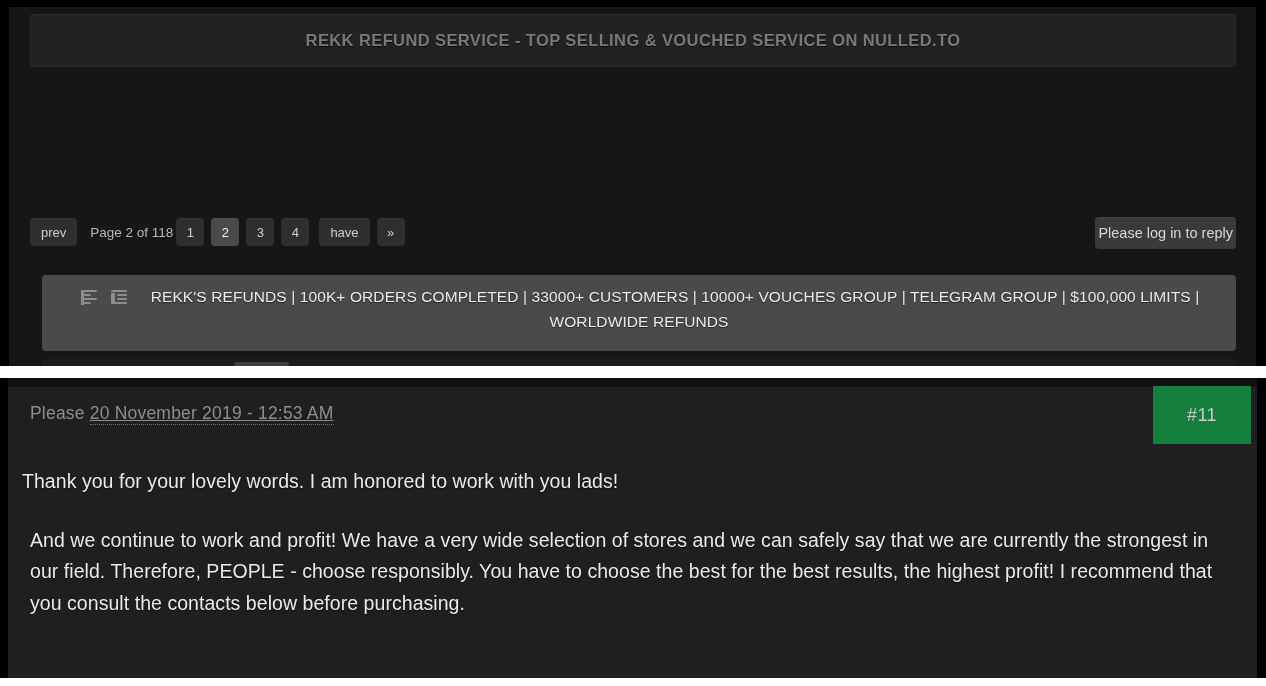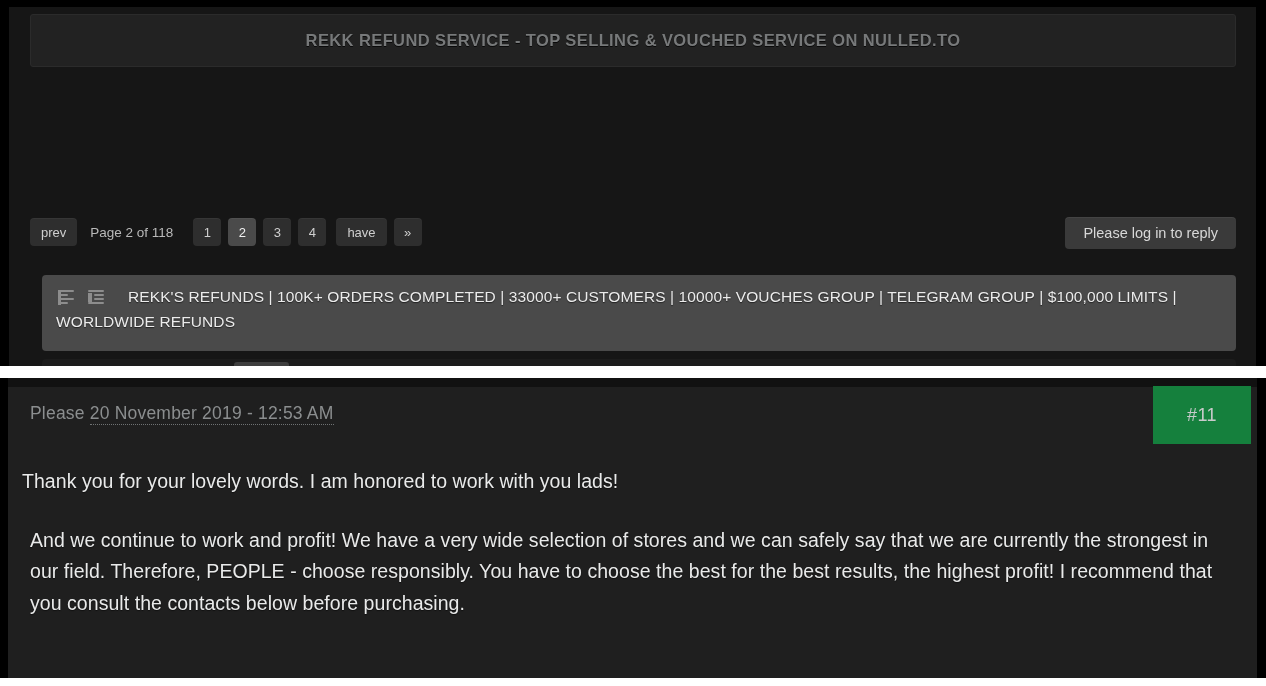--- a/index.html
+++ b/index.html
@@ -112,32 +112,32 @@
     text-align: right;
   }
   .pg-btn.wide { padding: 0 11px; }
   .pg-btn.active {
     background: #4a4a4a;
     color: #f0f0f0;
   }
   .pg-label {
     color: #b9b9b9;
     font-size: 13.5px;
-    margin: 0 20px 0 13px;
+    margin: 0 3px 0 13px;
     white-space: nowrap;
   }
   .pg-gap { width: 7px; }
   .pg-gap-lg { width: 10px; }
 
   .reply-btn {
     position: absolute;
     right: 0;
     top: 13px;
     height: 32px;
-    padding: 0 18px;
+    padding: 0 3px;
     background: #3a3a3a;
     color: #d8d8d8;
     border: none;
     border-radius: 4px;
     font-family: "Liberation Sans", sans-serif;
     font-size: 14.5px;
     display: inline-flex;
     align-items: center;
     justify-content: center;
     cursor: pointer;
@@ -153,20 +153,21 @@
     min-height: 72px;
     box-sizing: border-box;
     background: #4a4a4a;
     border-radius: 4px;
     padding: 9px 14px 17px 14px;
     color: #ececec;
     font-size: 15.5px;
     line-height: 1.62;
     letter-spacing: 0.1px;
     text-shadow: 0 1px 1px rgba(0,0,0,0.55);
+    text-align: center;
   }
   .sig-icon {
     display: inline-block;
     vertical-align: -3px;
     width: 16px;
     height: 15px;
     margin-right: 14px;
     position: relative;
   }
   .sig-icon:first-child { margin-left: 2px; }
@@ -261,20 +262,21 @@
     font-size: 17.5px;
     color: #8b8e8f;
     letter-spacing: 0.2px;
     white-space: nowrap;
   }
   .posted-date {
     color: #8b8e8f;
     border-bottom: 1px dotted #6f7273;
     padding-bottom: 1px;
     cursor: help;
+    text-decoration: underline;
   }
 
   .post-number {
     position: absolute;
     right: 6px;
     top: 8px;
     width: 98px;
     height: 58px;
     background: #15803d;
     display: flex;

